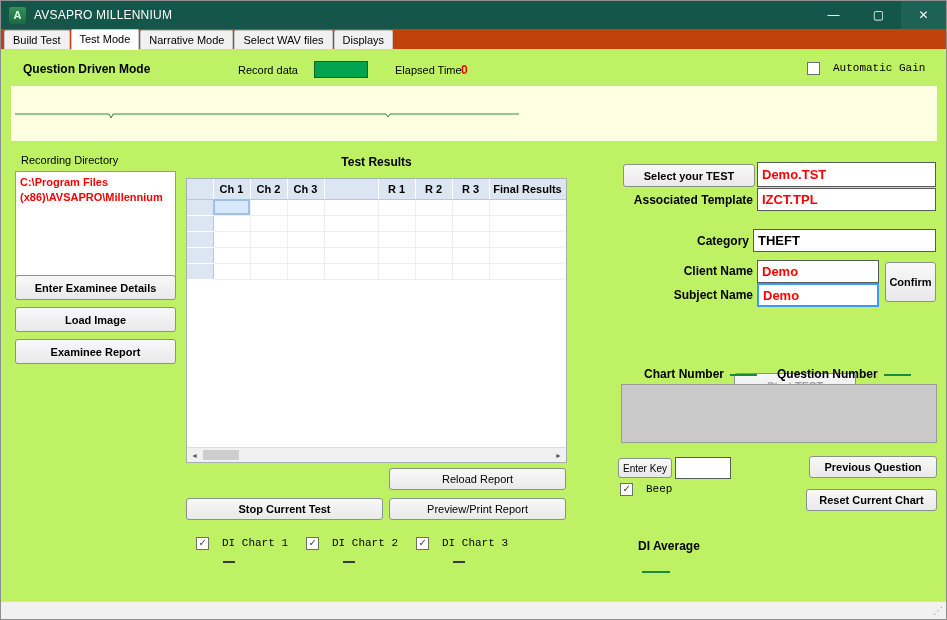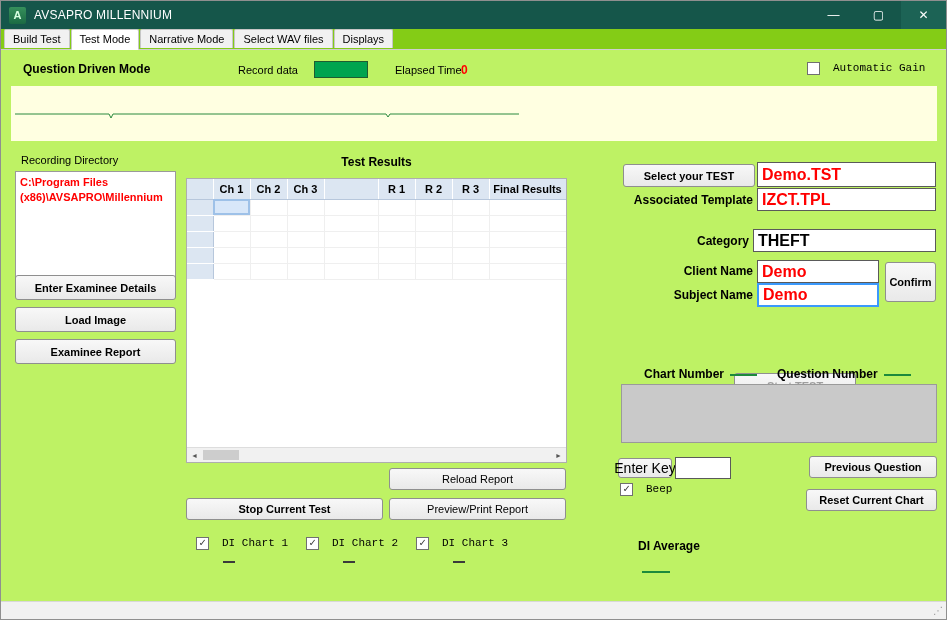--- a/index.html
+++ b/index.html
@@ -13,42 +13,42 @@
   .title-text { margin-left:8px; font-size:12px; letter-spacing:.2px; }
   .win-controls { margin-left:auto; display:flex; height:100%; }
   .win-btn { width:45px; display:flex; align-items:center; justify-content:center; font-size:12px; color:#fff; cursor:default; }
   .win-btn.close { background:#1c6355; }
 
   
   .menubar { flex:0 0 19px; background:#fff; display:flex; align-items:center; padding-left:4px; }
   .menu-item { padding:0 7px; font-size:12px; }
 
   
-  .tabbar { flex:0 0 21px; background:#84cc16; display:flex; align-items:flex-start; padding-left:3px; border-bottom:1px solid #cfcfcf; }
+  .tabbar { flex:0 0 21px; background:#c2410c; display:flex; align-items:center; padding-left:3px; border-bottom:1px solid #cfcfcf; }
   .tab { height:19px; padding:3px 8px 0 8px; font-size:11px; background:#f1f1f1; border:1px solid #c6c6c6; border-bottom:none; border-radius:2px 2px 0 0; margin-right:1px; white-space:nowrap; }
   .tab.active { height:21px; background:#fff; position:relative; z-index:2; margin-bottom:-1px; border-bottom:1px solid #fff; }
 
   
   .main { position:relative; flex:1; background:#bef264; }
   .abs { position:absolute; }
   .lbl12 { font-size:12px; font-weight:bold; white-space:nowrap; }
   .lbl11 { font-size:11px; white-space:nowrap; }
   .red { color:#ff0000; }
 
   .record-bar { background:#00a44f; border:1px solid #1f5c30; }
 
   .waveform { background:#ffffe1; }
 
   .dirbox { background:#fff; border:1px solid #9a9a9a; padding:3px 4px; color:#ff0000; font-weight:bold; font-size:11px; line-height:1.35; }
 
   .btn { background:linear-gradient(#f8f8f8,#e9e9e9); border:1px solid #8f8f8f; border-radius:3px; font-weight:bold; font-size:11px; font-family:"Liberation Sans", sans-serif; display:flex; align-items:center; justify-content:center; color:#000; white-space:nowrap; }
   .btn.normal { font-weight:normal; }
   .btn.disabled { color:#9e9e9e; }
 
-  .field { border:1px solid #5a5a5a; background:#fff; font-family:"Liberation Sans", sans-serif; font-weight:bold; font-size:16px; padding:0 4px; color:#000; }
+  .field { border:1px solid #5a5a5a; background:#fff; font-family:"Liberation Sans", sans-serif; font-weight:bold; font-size:13px; padding:0 4px; color:#000; }
   .field.red { color:#ff0000; }
   .field.focus { border:2px solid #3b99fc; }
 
   
   .cb-wrap { position:absolute; display:flex; align-items:flex-start; gap:13px;font-family:Liberation Mono, monospace; }
   .cb { width:13px; height:13px; background:#fff; border:1px solid #707070; display:inline-flex; align-items:center; justify-content:center; font-size:11px; line-height:11px; color:#333; }
   .cb-label { font-size:11px; white-space:nowrap; }
 
   
   .results-box { background:#fff; border:1px solid #aeaeae; overflow:hidden; }
@@ -257,21 +257,21 @@
 
     <div class="abs" style="left:643px; top:317px; white-space:nowrap;">
       <span class="lbl12">Chart Number</span><span class="green-line"></span>
     </div>
     <div class="abs" style="left:776px; top:317px; white-space:nowrap;">
       <span class="lbl12">Question Number</span><span class="green-line"></span>
     </div>
 
     <div class="abs gray-panel" style="left:620px; top:334px; width:316px; height:59px;"></div>
 
-    <button class="btn abs normal" style="left:617px; top:408px; width:54px; height:20px; font-size:14px;">Enter Key</button>
+    <button class="btn abs normal" style="left:617px; top:408px; width:54px; height:20px; font-size:10px;">Enter Key</button>
     <input class="field abs" style="left: 674px; top: 407px; width: 56px; height: 22px;" value="">
 
     <label class="cb-wrap" style="left:619px; top:433px;">
       <span class="cb">✓</span>
       <span class="cb-label">Beep</span>
     </label>
 
     <button class="btn abs" style="left:808px; top:406px; width:128px; height:22px;">Previous Question</button>
     <button class="btn abs" style="left:805px; top:439px; width:131px; height:22px;">Reset Current Chart</button>
 

